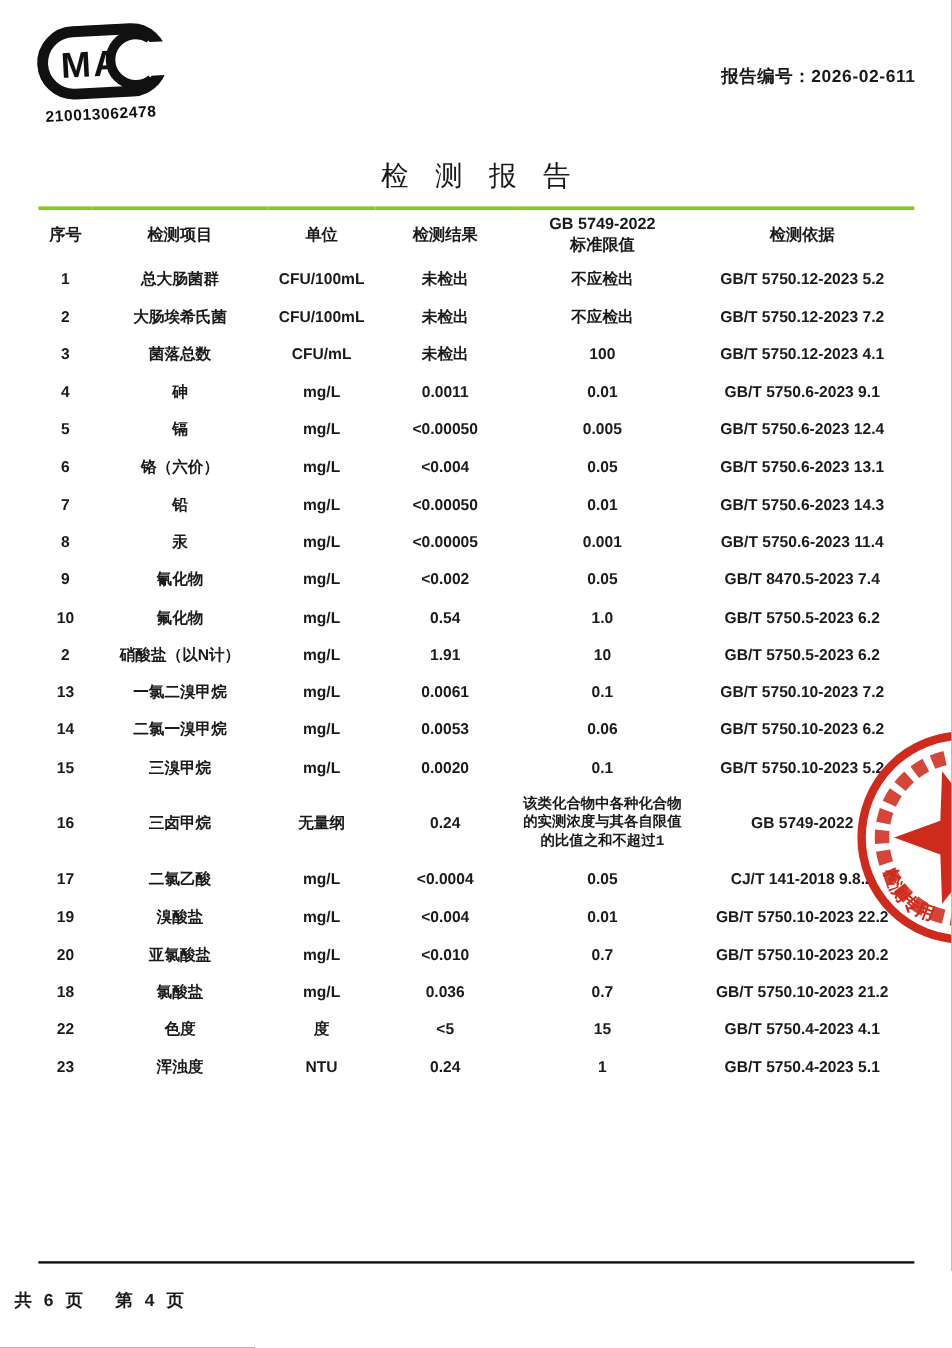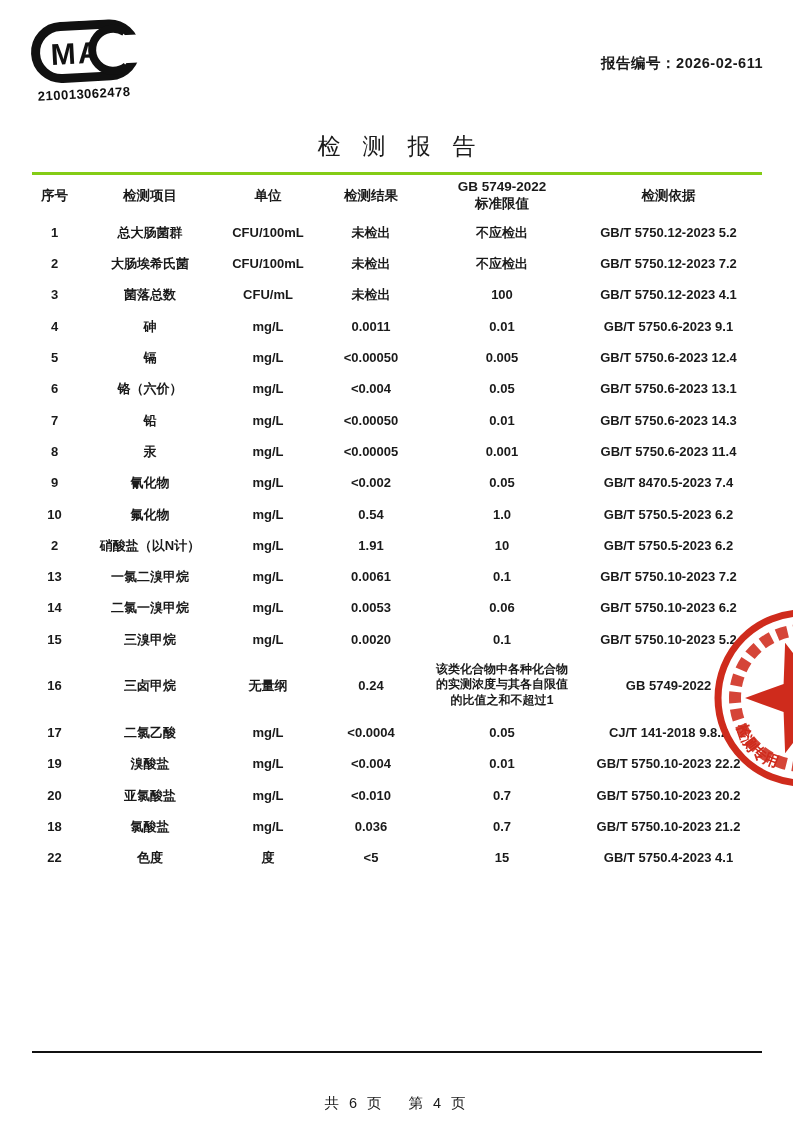--- a/index.html
+++ b/index.html
@@ -21,21 +21,21 @@
     border-top:3px solid #84cc16;table-layout:fixed;
   }
   col.c-no{width:45px}col.c-item{width:146px}col.c-unit{width:90px}
   col.c-result{width:116px}col.c-limit{width:146px}col.c-basis{width:187px}
   thead th{height:42px;font-size:13.5px;font-weight:700;text-align:center;vertical-align:middle;padding:0;line-height:1.25;}
   tbody td{height:31.3px;font-size:13px;font-weight:600;text-align:center;vertical-align:middle;padding:0 2px;line-height:1.2;}
   tbody tr.tall td{height:62px;}
   td.small{font-size:12px;line-height:1.3;font-family:Liberation Mono, monospace;}
   
   .bottom-rule{position:absolute;left:32px;top:1051px;width:730px;height:2px;background:#111;}
-  .footer{position:absolute;top:1074px;left:0;width:100%;text-align:center;font-size:14.5px;font-weight:400;letter-spacing:3px;margin-top:20px;}
+  .footer{position:absolute;top:1074px;left:0;width:100%;font-size:14.5px;font-weight:700;letter-spacing:3px;}
   .footer span{margin:0 12px;}
   
   .stamp{position:absolute;top:608px;right:0;width:96px;height:192px;pointer-events:none;}
 </style>
 </head>
 <body>
 
 <div class="page">
 
   <div class="cma">
@@ -228,20 +228,28 @@
           <td>GB/T 5750.10-2023 21.2</td>
         </tr>
         <tr>
           <td>22</td>
           <td>色度</td>
           <td>度</td>
           <td>&lt;5</td>
           <td>15</td>
           <td>GB/T 5750.4-2023 4.1</td>
         </tr>
+        <tr>
+          <td>23</td>
+          <td>浑浊度</td>
+          <td>NTU</td>
+          <td>0.24</td>
+          <td>1</td>
+          <td>GB/T 5750.4-2023 5.1</td>
+        </tr>
       </tbody>
   </table>
 
   <svg class="stamp" viewBox="0 0 96 192">
     <g>
       <circle cx="106" cy="90" r="85" fill="none" stroke="#cf2b1c" stroke-width="7"></circle>
       <polygon fill="#cf2b1c" points="48,90 86.6,75.9 88.1,34.8 113.4,67.2 152.9,55.9 130,90 152.9,124.1 113.4,112.8 88.1,145.2 86.6,104.1"></polygon>
       <circle cx="106" cy="90" r="68" fill="none" stroke="#cf2b1c" stroke-width="12" stroke-dasharray="11 6" opacity="0.88" transform="rotate(18 106 90)"></circle>
       <path id="sealArc" d="M 40 118 A 52 52 0 0 0 106 158" fill="none"></path>
       <text font-size="15" font-weight="bold" fill="#cf2b1c" font-family="&quot;Liberation Sans&quot;,&quot;DejaVu Sans&quot;,sans-serif">

